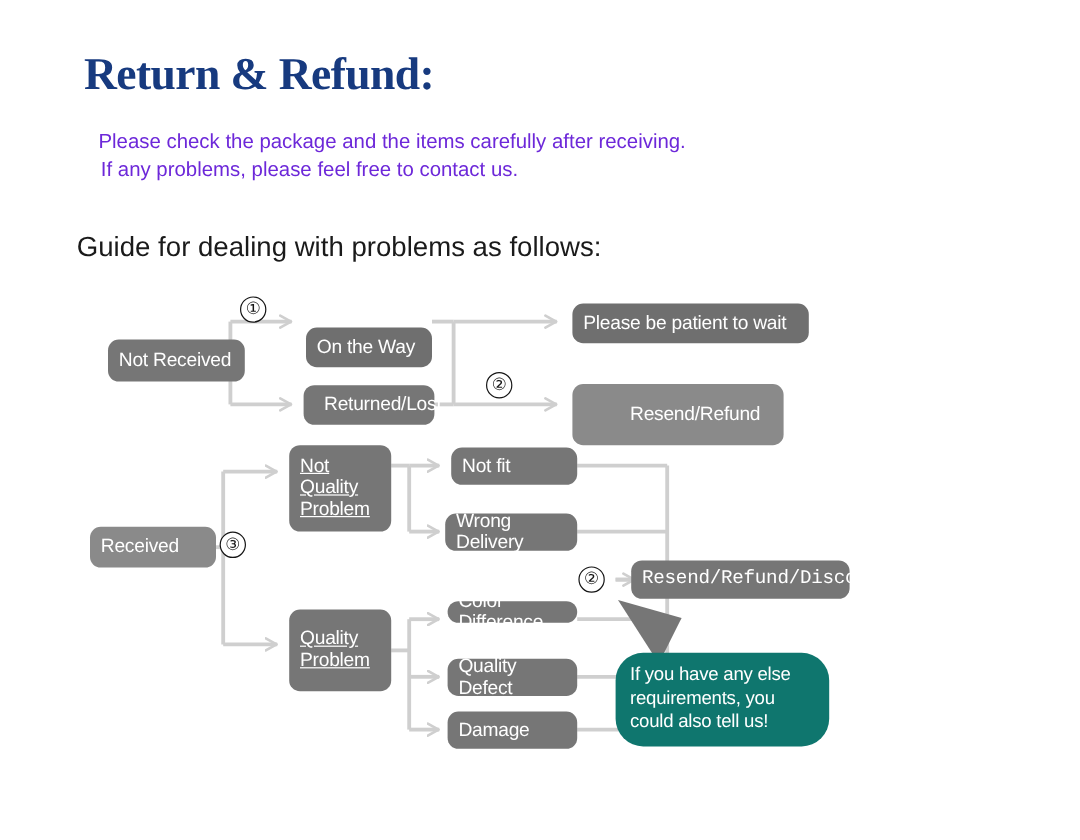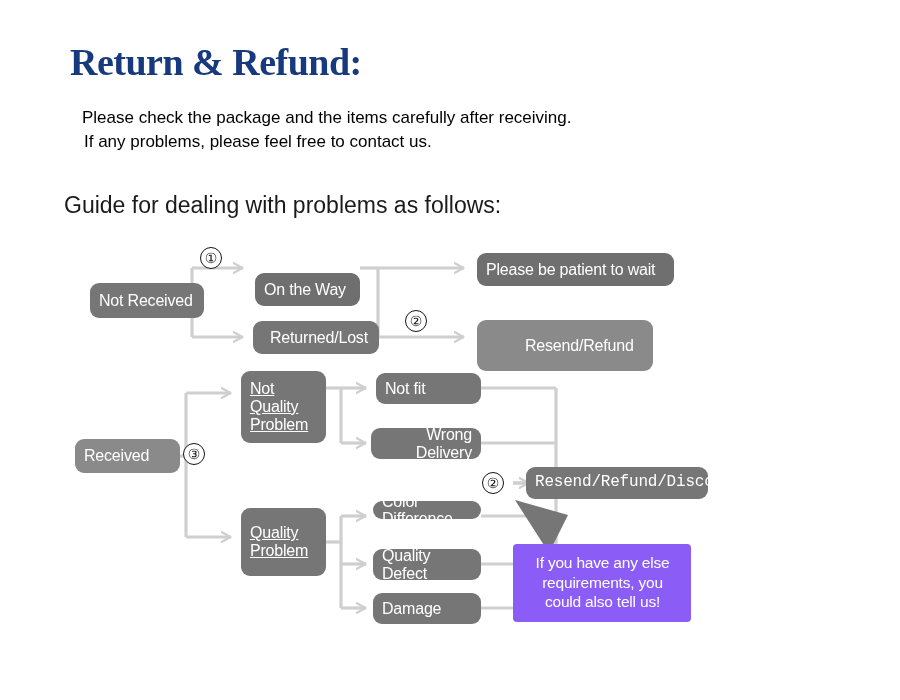--- a/index.html
+++ b/index.html
@@ -26,21 +26,21 @@
     font-weight: bold;
     font-size: 38px;
     letter-spacing: -0.5px;
     color: #173a7f;
     white-space: nowrap;
   }
   .intro-line {
     position: absolute;
     font-family: "Liberation Sans", sans-serif;
     font-size: 17px;
-    color: #000000;
+    color: #6d28d9;
     white-space: nowrap;
   }
   #intro-1 { left: 82px; top: 108px; }
   #intro-2 { left: 84px; top: 132px; }
   #guide-line {
     position: absolute;
     left: 64px;
     top: 192px;
     font-family: "Liberation Sans", sans-serif;
     font-size: 23px;
@@ -86,29 +86,28 @@
     line-height: 1.12;
     text-decoration: underline;
   }
   .node.dark { background: #6f6f6f; }
   .node.light { background: #8a8a8a; }
 
   
   #callout {
     position: absolute;
     box-sizing: border-box;
-    background: #8b5cf6;
-    border-radius: 4px;
+    background: #0f766e;
+    border-radius: 23px;
     color: #ffffff;
     font-family: "Liberation Sans", sans-serif;
     font-size: 15.5px;
     line-height: 1.26;
     padding: 9px 11px 8px 12px;
     letter-spacing: -0.2px;
-    text-align: center;
   }
 
   
   .step-num {
     position: absolute;
     width: 22px;
     height: 22px;
     border: 1.6px solid #151515;
     border-radius: 50%;
     color: #151515;
@@ -194,38 +193,38 @@
 
     <div class="step-num" style="left:200px; top:247px;">①</div>
     <div class="step-num" style="left:405px; top:310px;">②</div>
     <div class="step-num" style="left:183px; top:443px;">③</div>
     <div class="step-num" style="left:482px; top:472px;">②</div>
 
     <div class="node" style="left:62px;  top:283px; width:114px; height:35px;margin-left:28px;">Not Received</div>
 
     <div class="node dark" style="left:255px; top:253px; width:105px; height:33px;margin-top:20px;">On the Way</div>
 
-    <div class="node" style="left:253px; top:321px; width:126px; height:33px;padding-left:17px;">Returned/Lost</div>
+    <div class="node" style="left:253px; top:321px; width:109px; height:33px;padding-left:17px;">Returned/Lost</div>
 
     <div class="node dark" style="left:477px; top:253px; width:197px; height:33px;">Please be patient to wait</div>
 
     <div class="node light" style="left:477px; top:320px; width:176px; height:51px;padding-left:48px;">Resend/Refund</div>
 
     <div class="node light" style="left:75px; top:439px; width:105px; height:34px;">Received</div>
 
     <div class="node multiline" style="left:241px; top:371px; width:85px; height:72px;">Not
 Quality
 Problem</div>
 
     <div class="node multiline" style="left:241px; top:508px; width:85px; height:68px;">Quality
 Problem</div>
 
     <div class="node" style="left:376px; top:373px; width:105px; height:31px;">Not fit</div>
 
-    <div class="node" style="left:371px; top:428px; width:110px; height:31px;text-align:right;">Wrong Delivery</div>
+    <div class="node" style="left:371px; top:428px; width:110px; height:31px;">Wrong Delivery</div>
 
     <div class="node" style="left:373px; top:501px; width:108px; height:18px;">Color Difference</div>
 
     <div class="node" style="left:373px; top:549px; width:108px; height:31px;">Quality Defect</div>
 
     <div class="node" style="left:373px; top:593px; width:108px; height:31px;">Damage</div>
 
     <div class="node" style="left:526px; top:467px; width:182px; height:32px;font-family:Liberation Mono, monospace;">Resend/Refund/Discount</div>
 
     <svg style="position:absolute; left:505px; top:495px; width:120px; height:70px; overflow:visible;">

